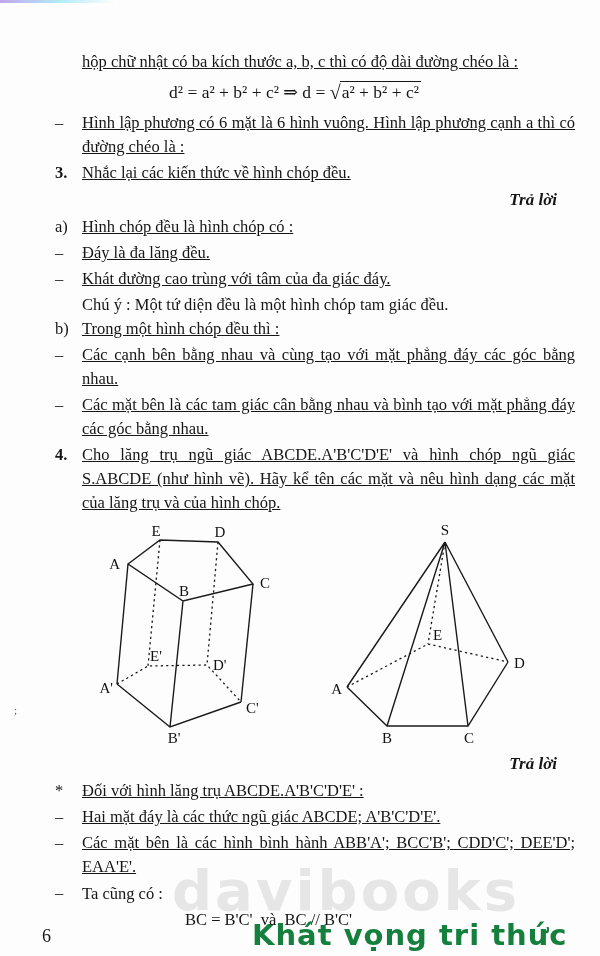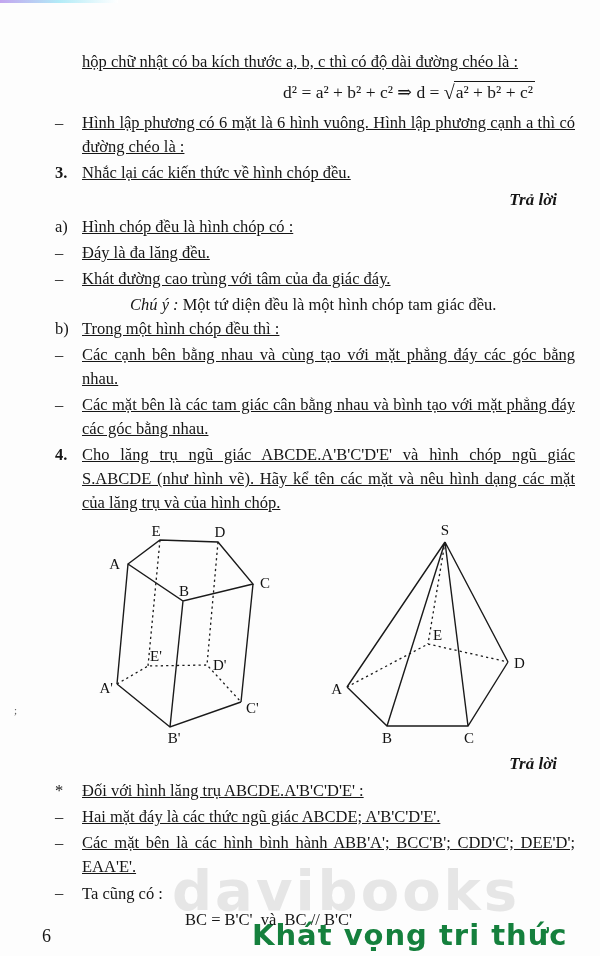--- a/index.html
+++ b/index.html
@@ -14,22 +14,22 @@
   .scan-mark{position:absolute;left:14px;top:704px;font-size:11px;color:#555;}
   .watermark{position:absolute;z-index:0;pointer-events:none;font-family:"DejaVu Sans","Liberation Sans",sans-serif;}
   .wm1{left:172px;top:858px;font-size:56px;font-weight:bold;color:#e6e6e6;letter-spacing:3px;}
   .wm2{left:252px;top:918px;font-size:29px;font-weight:bold;color:#15803d;letter-spacing:1px;}
   .content{position:relative;z-index:1;padding:50px 25px 0 55px;}
   .item{display:flex;margin-bottom:2px;}
   .marker{width:27px;flex:none;line-height:24px;}
   .bold{font-weight:bold;}
   .text{flex:1;text-align:justify;line-height:24px;text-decoration:underline;}
   .indent{padding-left:27px;line-height:24px;}
-  .italic{font-style:italic;margin-left:48px;}
-  .formula{text-align:right;padding-right:40px;font-size:17.5px;margin:5px 0 6px 0;line-height:26px;}
+  .italic{}
+  .formula{text-align:center;padding-right:40px;font-size:17.5px;margin:5px 0 6px 0;line-height:26px;}
   .sqrt{font-size:20px;vertical-align:-1px;}
   .radicand{border-top:1.4px solid #161616;padding:0 2px;margin-left:-1px;}
   .answer-heading{font-weight:bold;font-style:italic;text-align:right;padding-right:18px;
     font-size:17px;line-height:24px;margin:3px 0 3px 0;}
   .figures{display:flex;gap:45px;margin:4px 0 2px 15px;height:230px;}
   .fig svg{display:block;}
   .fig-line{stroke:#1a1a1a;stroke-width:1.4;fill:none;}
   .fig-dotted{stroke:#1a1a1a;stroke-width:1.3;fill:none;stroke-dasharray:2.2 3.2;}
   .fig-label{font-family:"Liberation Serif","DejaVu Serif",serif;font-size:15px;fill:#111;}
   .eq-block{line-height:26px;}

